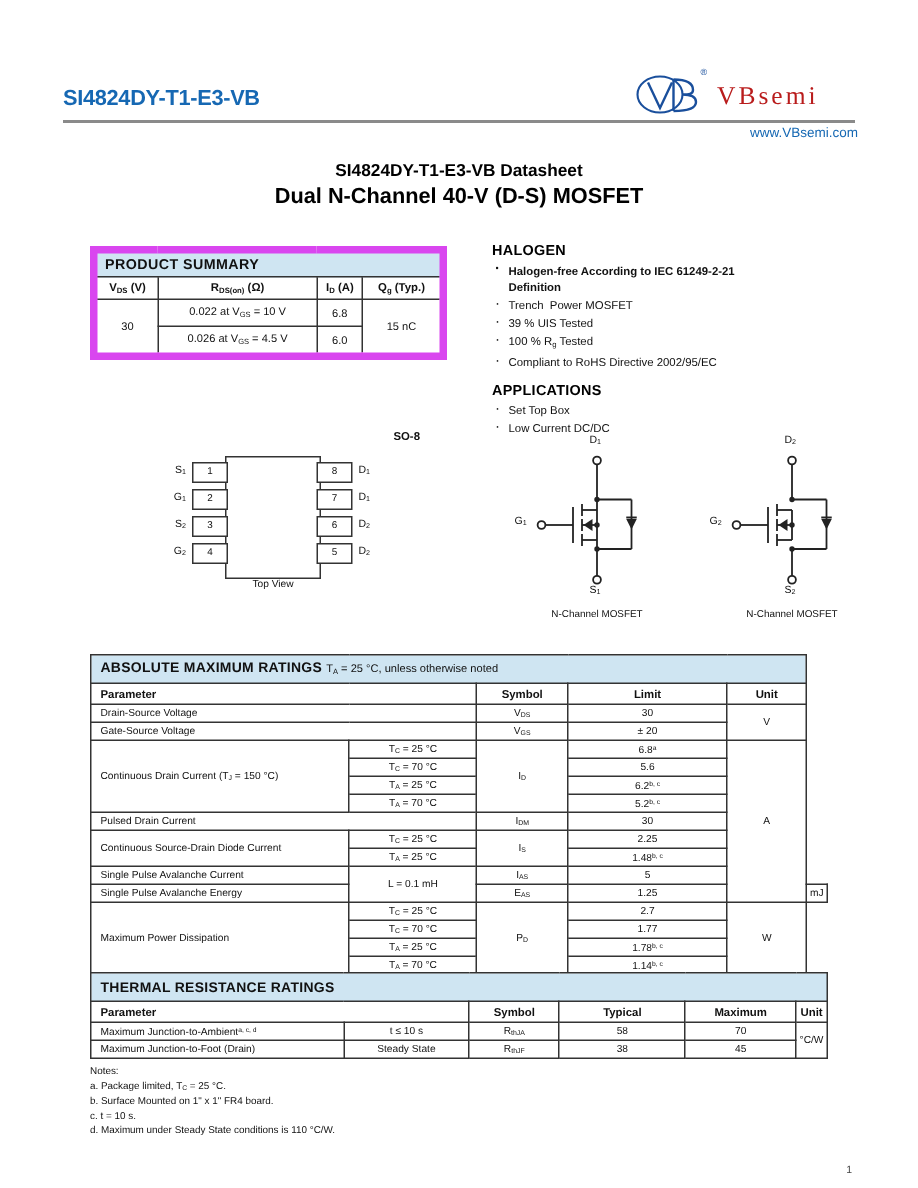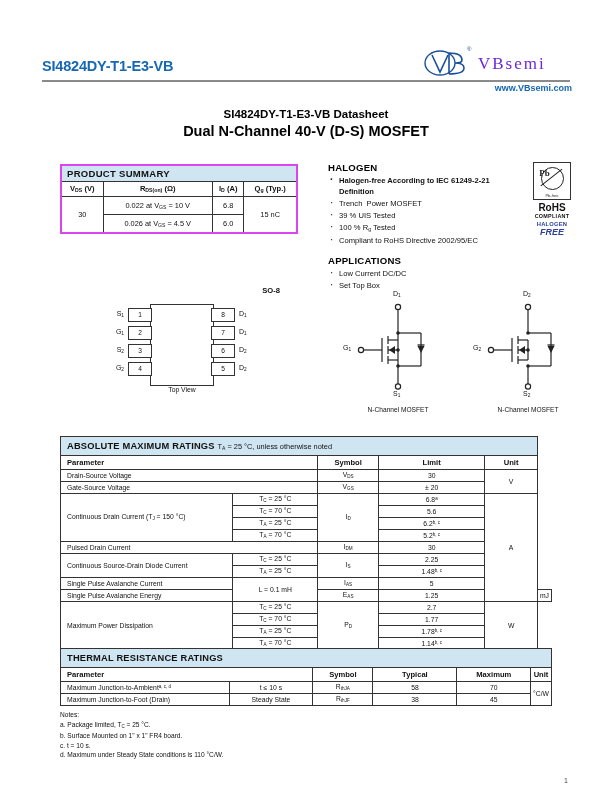--- a/index.html
+++ b/index.html
@@ -47,33 +47,33 @@
     position: absolute;
     left: 0; top: 0;
     width: 50px; height: 30px;
   }
   .logo-text {
     position: absolute;
     left: 56px; top: 6px;
     font-family: "Liberation Serif", serif;
     font-size: 17px;
     letter-spacing: 2px;
-    color: #6d28d9;
+    color: #b91c1c;
   }
   .logo-reg {
     position: absolute;
     left: 45px; top: -2px;
     font-size: 6px;
     color: #1a4f9c;
   }
   .hdr-url {
     position: absolute;
     right: 40px; top: 63px;
     font-size: 9px;
-    font-weight: bold;
+    font-weight: normal;
     color: #1668b3;
   }
 
   
   .title1 {
     position: absolute;
     left: 0; top: 88px;
     width: 612px;
     text-align: center;
     font-size: 11.5px;
@@ -88,21 +88,21 @@
     font-size: 14.5px;
     font-weight: bold;
     color: #000;
   }
 
   
   .ps {
     position: absolute;
     left: 60px; top: 144px;
     width: 238px;
-    border: 2px solid #d946ef;
+    border: 5px solid #d946ef;
     border-collapse: collapse;
   }
   table.ps { font-size: 7.2px; }
   .ps td, .ps th {
     border: 1px solid #333;
     padding: 0;
     text-align: center;
     vertical-align: middle;
     color: #111;
   }
@@ -393,37 +393,25 @@
       <li>Trench &nbsp;Power MOSFET</li>
       <li>39 % UIS Tested</li>
       <li>100 % R<sub>g</sub> Tested</li>
       <li>Compliant to RoHS Directive 2002/95/EC</li>
     </ul>
   </div>
 
   <div class="applications">
     <div class="sec-h">APPLICATIONS</div>
     <ul class="bullets">
+      <li>Set Top Box</li>
       <li>Low Current DC/DC</li>
-      <li>Set Top Box</li>
     </ul>
   </div>
 
-  <div class="rohs">
-    <div class="pbfree-box">
-      <div class="pbfree-circle"></div>
-      <div class="pbfree-pb">Pb</div>
-      <div class="pbfree-slash"></div>
-      <div class="pbfree-cap">Pb-free</div>
-    </div>
-    <div class="rohs-t1">RoHS</div>
-    <div class="rohs-t2">COMPLIANT</div>
-    <div class="rohs-t3">HALOGEN</div>
-    <div class="rohs-t4">FREE</div>
-  </div>
 
   <div class="pkg">
     <div class="pkg-title">SO-8</div>
     <div class="pkg-body"></div>
 
     <div class="pinlbl" style="left:18px; top:22px; text-align:right;">S<sub>1</sub></div>
     <div class="pinlbl" style="left:18px; top:40px; text-align:right;">G<sub>1</sub></div>
     <div class="pinlbl" style="left:18px; top:58px; text-align:right;">S<sub>2</sub></div>
     <div class="pinlbl" style="left:18px; top:76px; text-align:right;">G<sub>2</sub></div>
 

